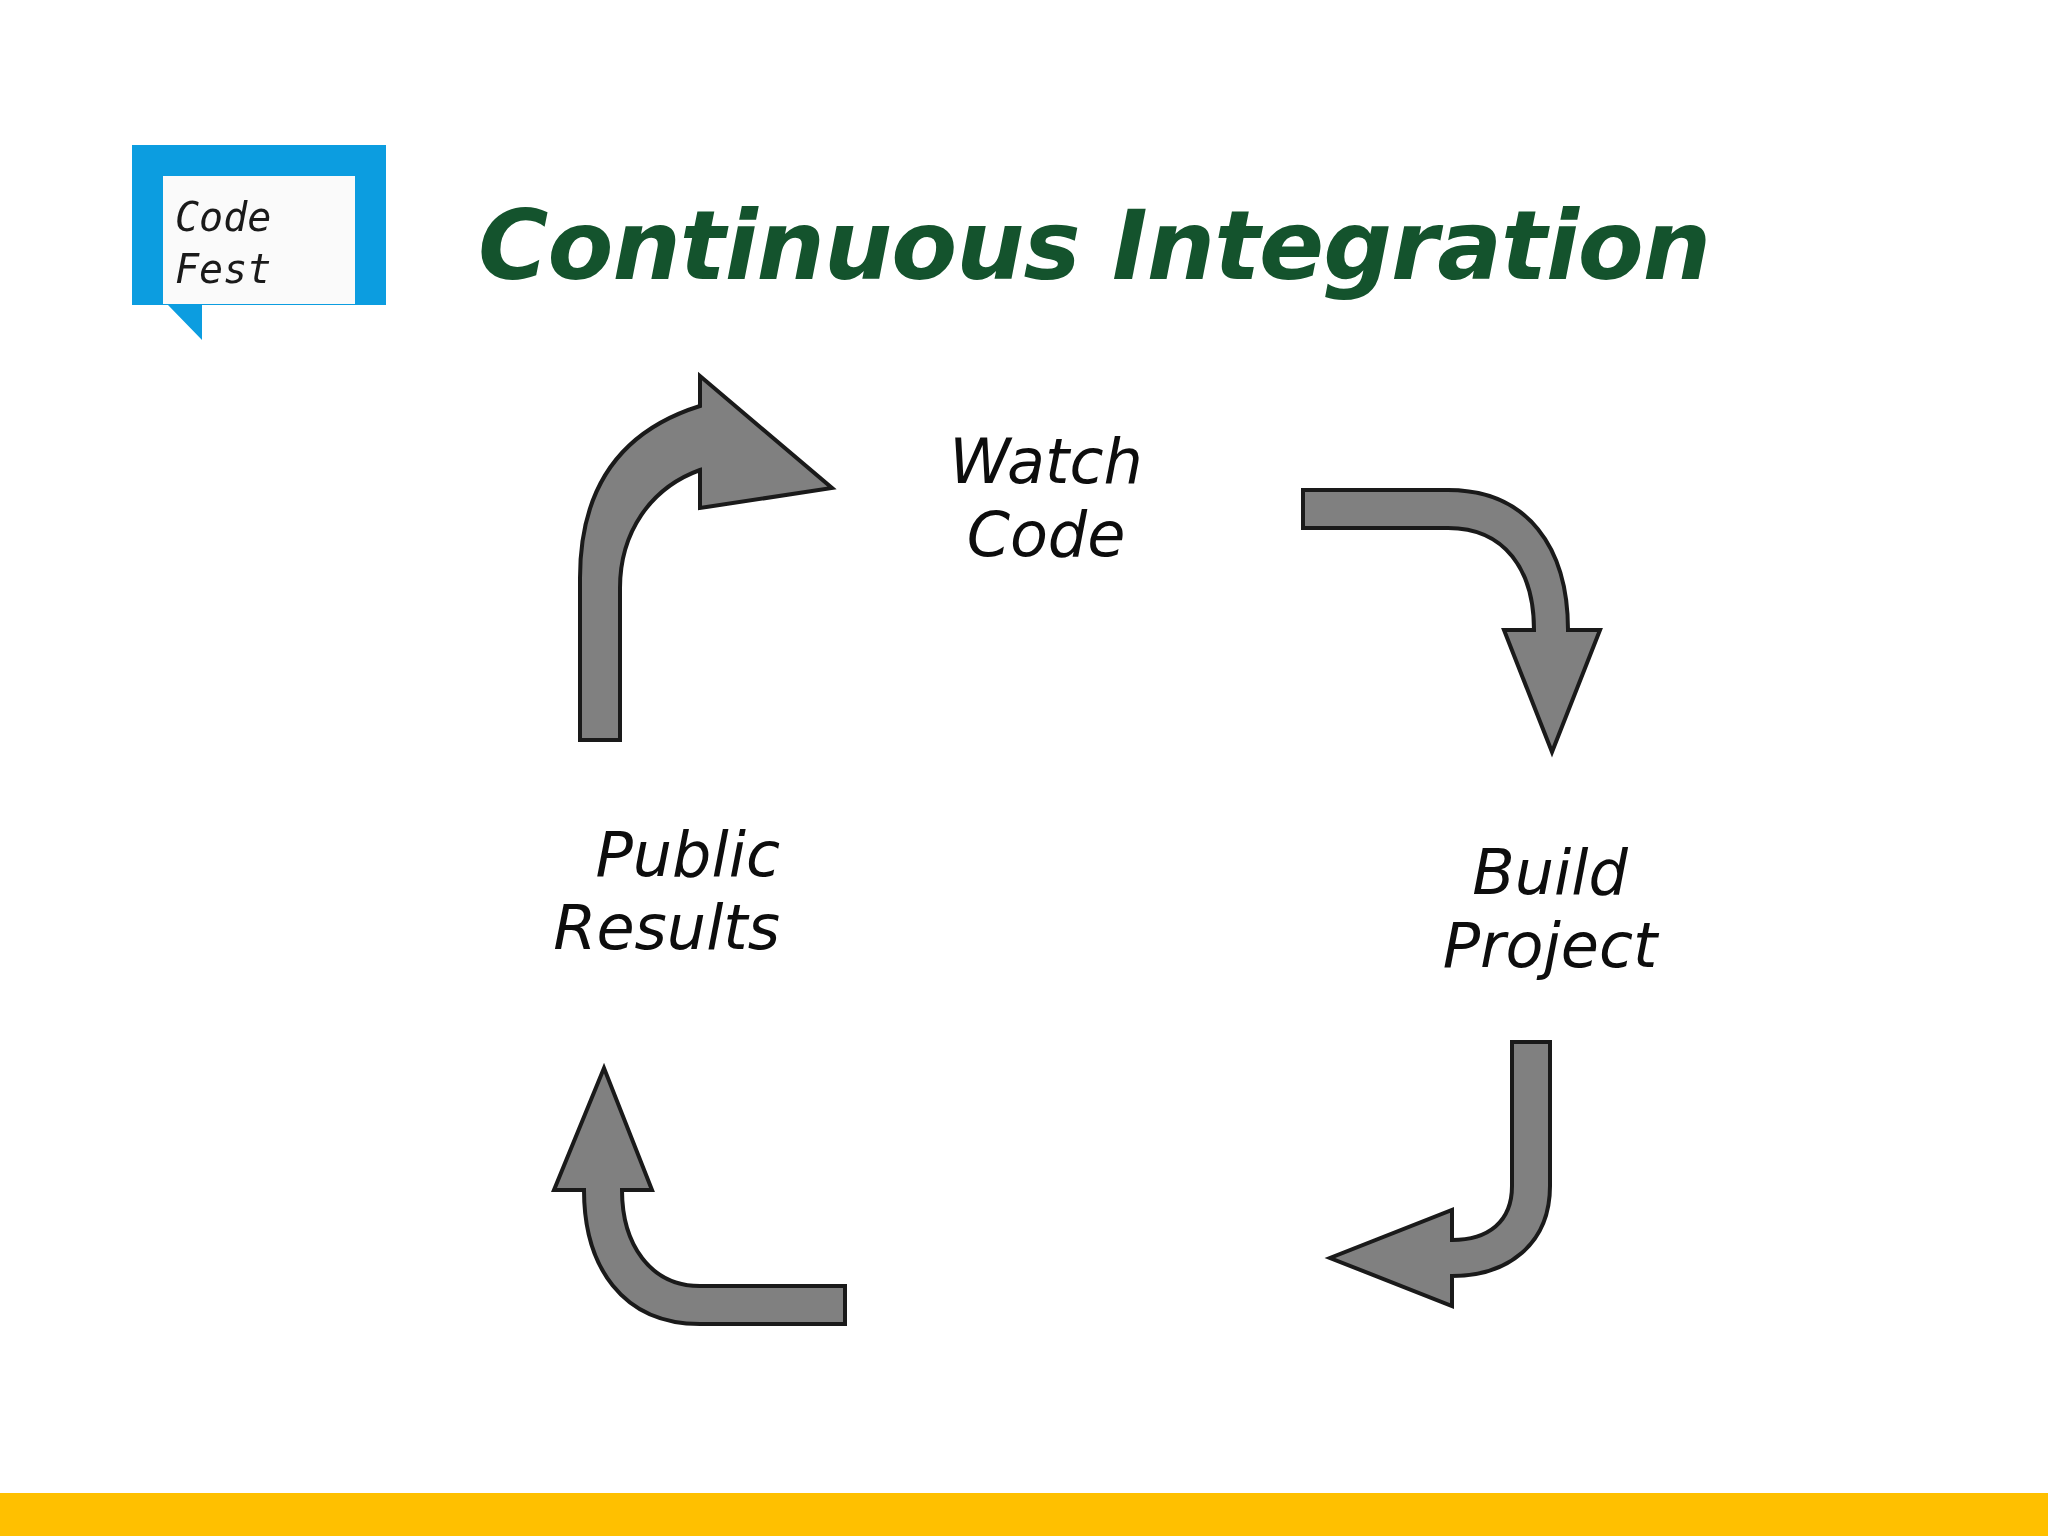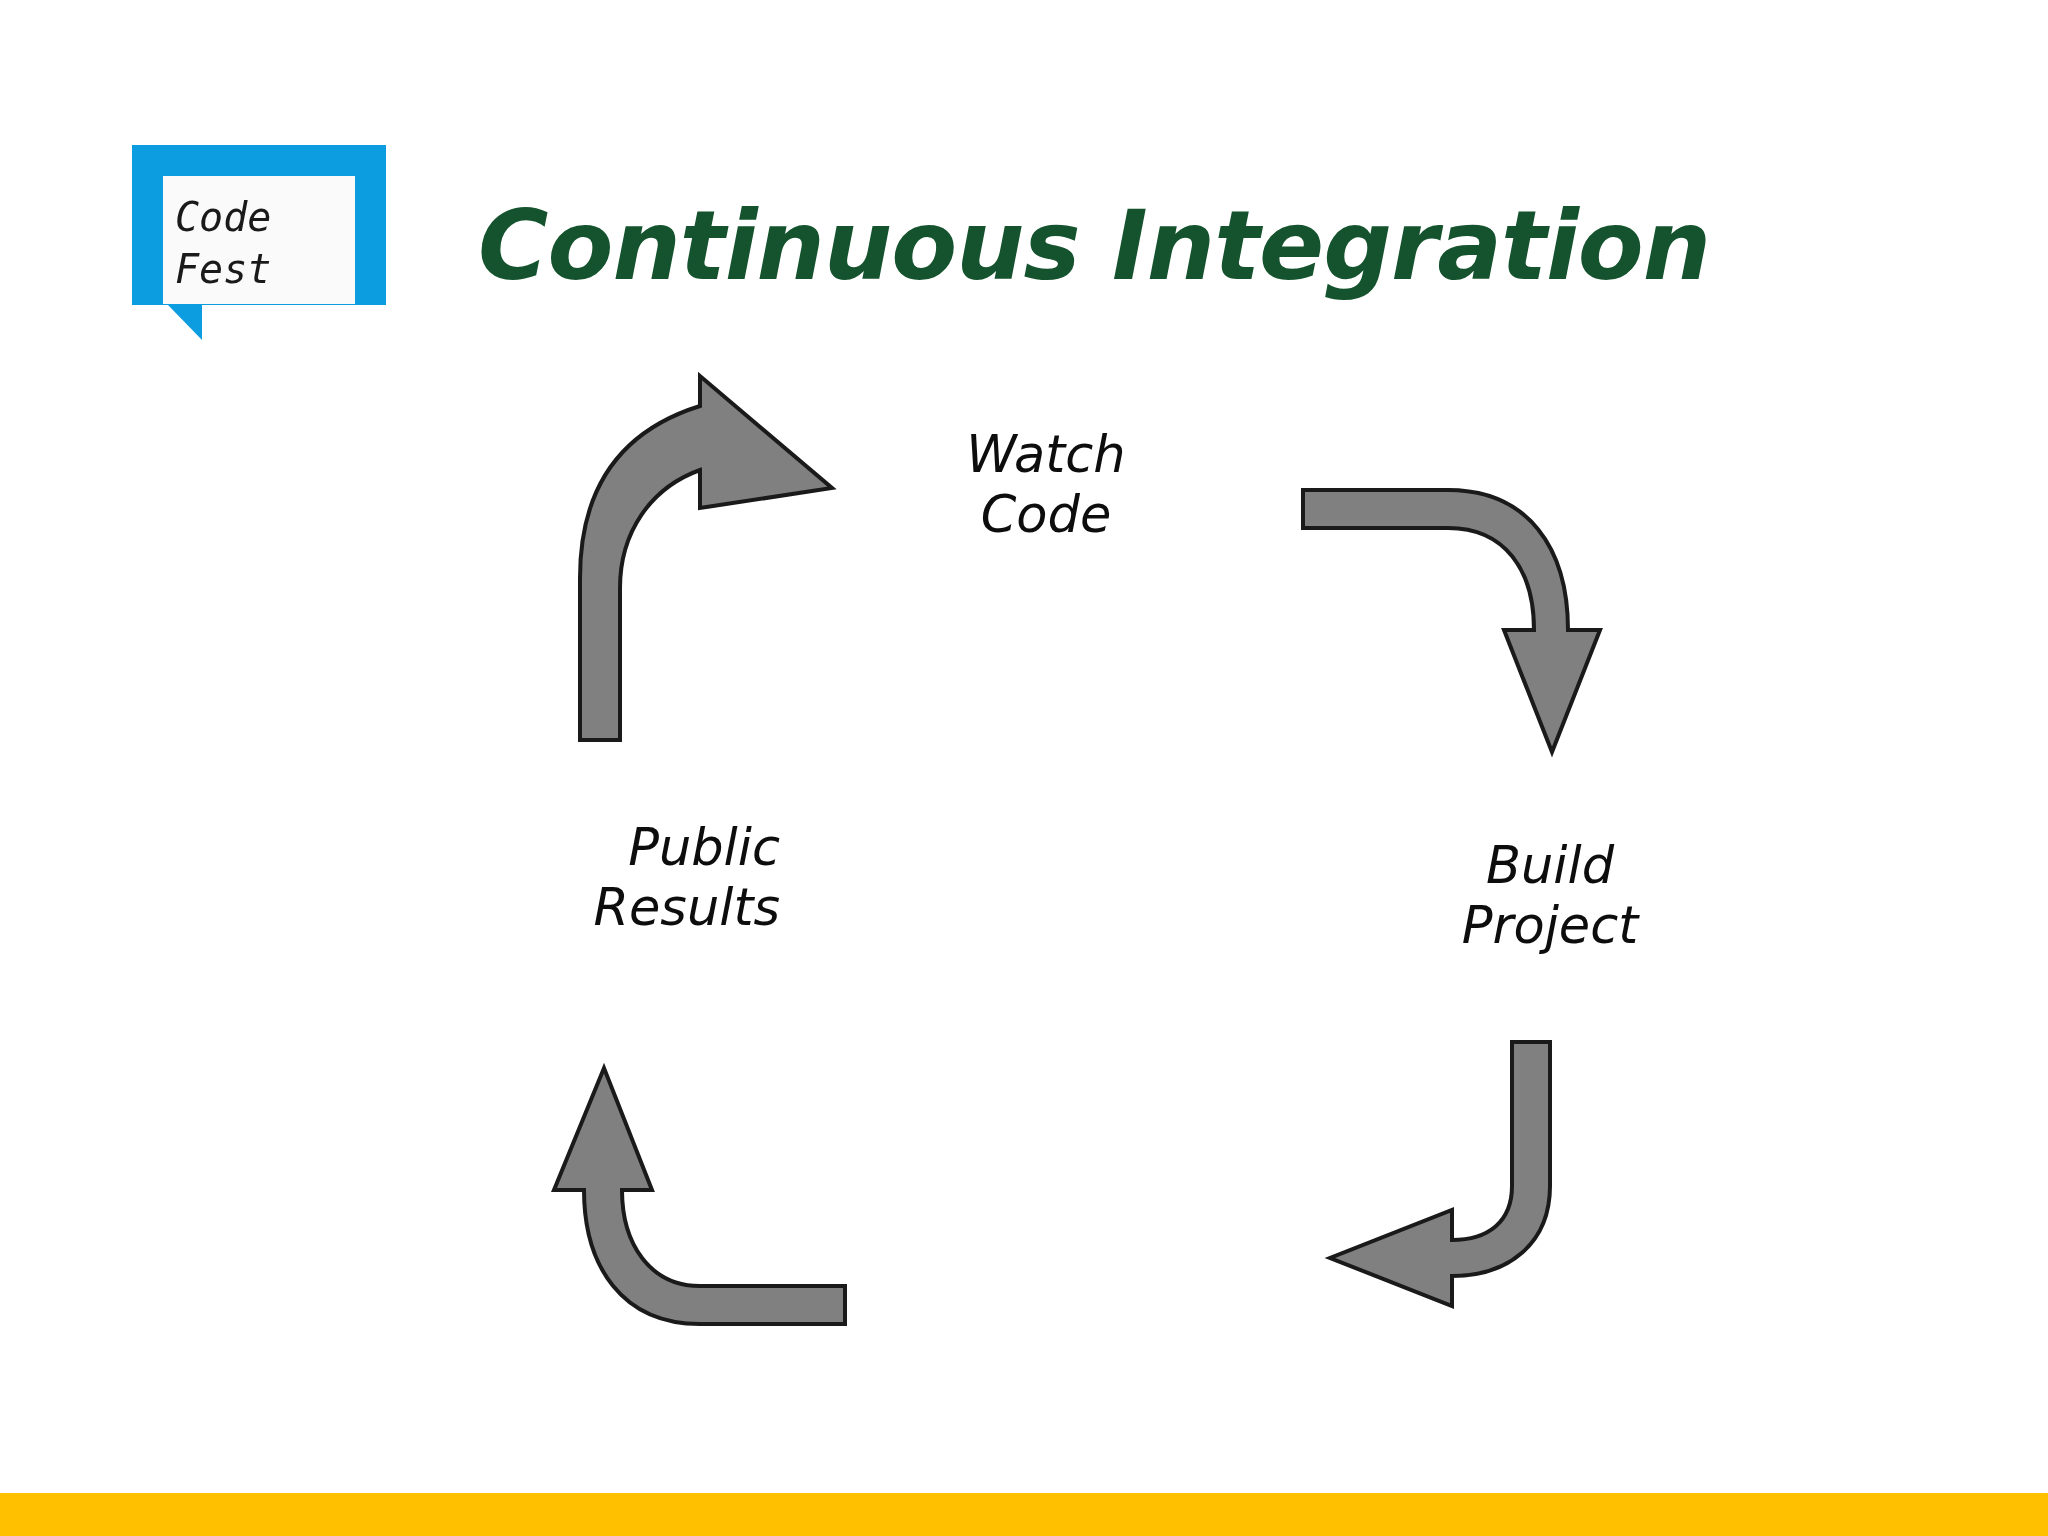--- a/index.html
+++ b/index.html
@@ -60,21 +60,21 @@
     width: 2048px;
     height: 1536px;
     pointer-events: none;
   }
   #cycle svg { display: block; }
 
   .cycle-label {
     position: absolute;
     font-family: "DejaVu Sans", "Liberation Sans", sans-serif;
     font-weight: normal;
-    font-size: 51px;
+    font-size: 62px;
     line-height: 1.18;
     color: #0d0d0d;
     text-align: center;
     white-space: nowrap;
   }
   #label-watch-code  { left: 896px;  top: 425px;  width: 300px; }
   #label-build-project { left: 1370px; top: 798px; width: 360px; margin-top: 38px; }
   #label-run-tests   { left: 905px;  top: 1228px; width: 300px; }
   #label-public-results { left: 420px; top: 818px; width: 360px; text-align: right; }
 

